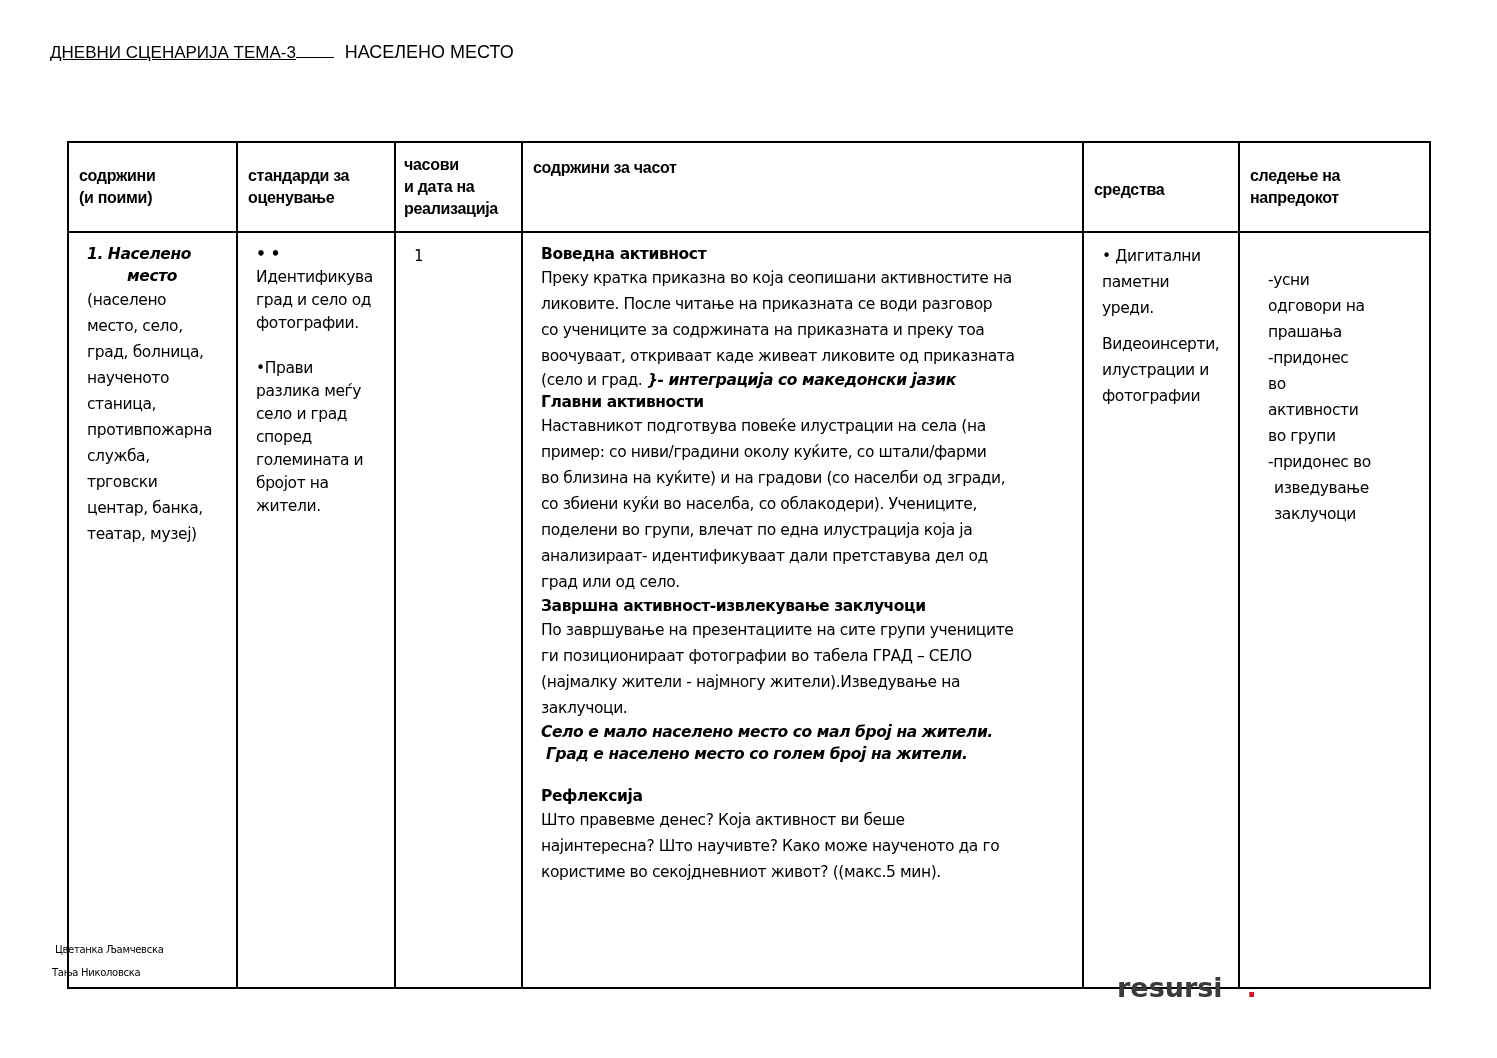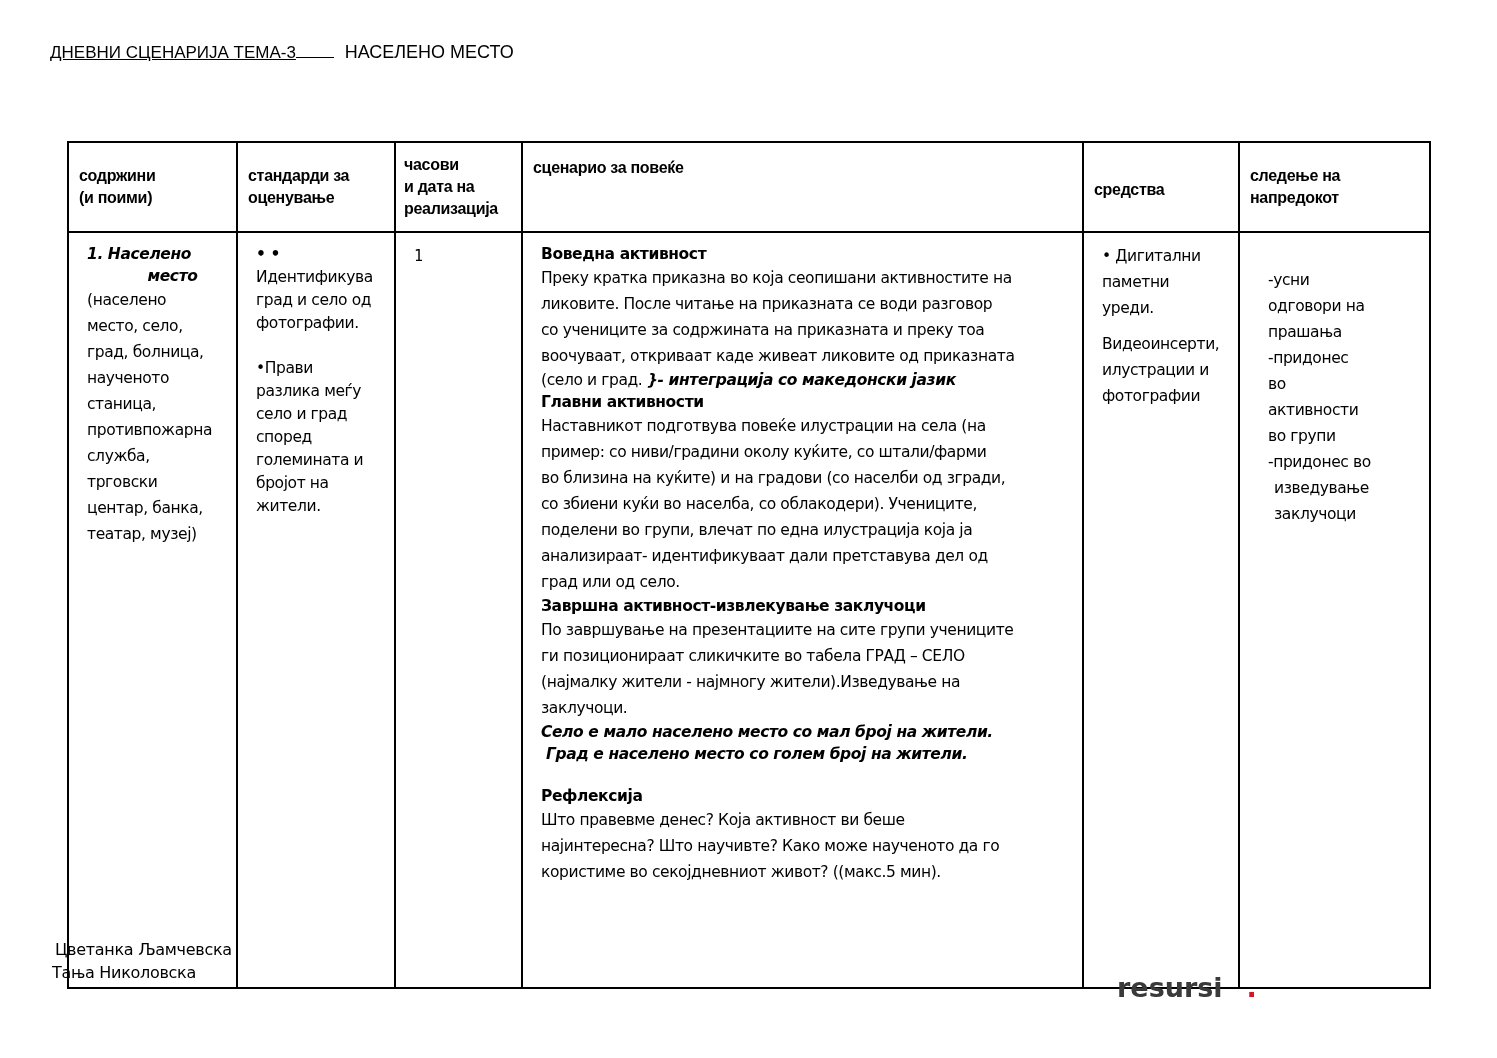--- a/index.html
+++ b/index.html
@@ -8,35 +8,35 @@
   .doc-title .t1 { text-decoration: underline; }
   .doc-title .gap { display: inline-block; width: 38px; border-bottom: 1px solid #000; height: 14px; vertical-align: baseline; margin-right: 6px; }
   .doc-title .t2 { font-weight: normal; font-size: 18px; }
 
   table.plan { position: absolute; left: 67px; top: 105px; width: 1362px; height: 848px; border-collapse: collapse; table-layout: fixed; margin-top: 36px; }
   table.plan td, table.plan th { border: 2px solid #000; vertical-align: top; padding: 8px; }
   table.plan th { font-family: "Liberation Sans", sans-serif; font-weight: bold; font-size: 16px; text-align: left; vertical-align: middle; height: 72px; line-height: 22px; padding: 2px 10px; letter-spacing: -0.3px; }
   table.plan th.hrs { line-height: 22px; padding: 0 8px; }
   .cell { font-family: "DejaVu Sans", sans-serif; font-size: 15.5px; line-height: 26px; padding: 2px 10px; letter-spacing: -0.4px; }
   .c1 .topic { font-weight: bold; font-style: italic; line-height: 22px; }
-  .c1 .topic .ind { display: block; padding-left: 40px; text-align: center; }
+  .c1 .topic .ind { display: block; padding-left: 40px; }
   .c2 { line-height: 23px; }
   .c2 p { margin: 0 0 22px 0; }
   .c3 { font-family: "DejaVu Sans Mono", monospace; font-size: 15px; padding-left: 10px; }
   .c4 { line-height: 26px; padding-left: 10px; }
   .c4 .h { font-weight: bold; line-height: 22px; }
   .c4 .it { font-weight: bold; font-style: italic; line-height: 22px; }
   .c4 .mb { line-height: 22px; }
   .c4 .sp { height: 20px; }
   .c5 p { margin: 0 0 10px 0; }
   .c5 .r2 { line-height: 26px; }
   .c6 { padding-left: 20px; padding-top: 26px; }
   .c6 .ind { padding-left: 6px; }
 
-  .authors { position: absolute; left: 52px; top: 938px; font-family: "DejaVu Sans", sans-serif; font-size: 16px; line-height: 23px; letter-spacing: -0.3px; }
+  .authors { position: absolute; left: 52px; top: 938px; font-family: "DejaVu Sans", sans-serif; font-size: 10px; line-height: 23px; letter-spacing: -0.3px; }
   .authors .a1 { padding-left: 3px; }
 
   .logo { position: absolute; left: 1117px; top: 965px; height: 44px; font-family: "DejaVu Sans", sans-serif; font-weight: bold; font-size: 27px; display: flex; align-items: center; gap: 24px; }
   .logo .g { color: #3a3a3a; }
   .logo .dot { color: #d3162b; }
   .logo .red { position: relative; color: #fff; padding: 2px 16px 3px 10px; margin-left: 2px; }
   .logo .red::before { content: ""; position: absolute; left: 0; right: -14px; top: -6px; bottom: -2px; background: #d3162b; clip-path: polygon(0 18%, 100% 0, 96% 100%, 0 100%); z-index: -1; }
   .logo .redwrap { position: relative; z-index: 0; }
 </style>
 </head>
@@ -54,21 +54,21 @@
       <col style="width:127px">
       <col style="width:561px">
       <col style="width:156px">
       <col style="width:191px">
   </colgroup>
   <thead>
     <tr>
       <th><span>содржини</span><br><span>(и поими)</span></th>
       <th><span>стандарди за</span><br><span>оценување</span></th>
       <th class="hrs"><span>часови</span><br><span>и дата на</span><br><span>реализација</span></th>
-      <th style="vertical-align:top;padding-top:14px"><span>сценарио за повеќе</span></th>
+      <th style="vertical-align:top;padding-top:14px"><span>содржини за часот</span></th>
       <th style="padding-top:8px"><span>средства</span></th>
       <th><span>следење на</span><br><span>напредокот</span></th>
     </tr>
   </thead>
   <tbody>
     <tr>
       <td>
         <div class="cell c1">
           <div class="topic">
             <span>1. Населено</span>
@@ -121,21 +121,21 @@
           <div class="h">Главни активности</div>
           <div>Наставникот подготвува повеќе илустрации на села (на</div>
           <div>пример: со ниви/градини околу куќите, со штали/фарми</div>
           <div>во близина на куќите) и на градови (со населби од згради,</div>
           <div>со збиени куќи во населба, со облакодери). Учениците,</div>
           <div>поделени во групи, влечат по една илустрација која ја</div>
           <div>анализираат- идентификуваат дали претставува дел од</div>
           <div>град или од село.</div>
           <div class="h">Завршна активност-извлекување заклучоци</div>
           <div>По завршување на презентациите на сите групи учениците</div>
-          <div>ги позиционираат сликичките во табела ГРАД – СЕЛО</div>
+          <div>ги позиционираат фотографии во табела ГРАД – СЕЛО</div>
           <div>(најмалку жители - најмногу жители).Изведување на</div>
           <div>заклучоци.</div>
           <div class="it">Село е мало населено место со мал број на жители.</div>
           <div class="it" style="white-space:pre"> Град е населено место со голем број на жители.</div>
           <div class="sp"></div>
           <div class="h">Рефлексија</div>
           <div>Што правевме денес? Која активност ви беше</div>
           <div>најинтересна? Што научивте? Како може наученото да го</div>
           <div>користиме во секојдневниот живот? ((макс.5 мин).</div>
         </div>

